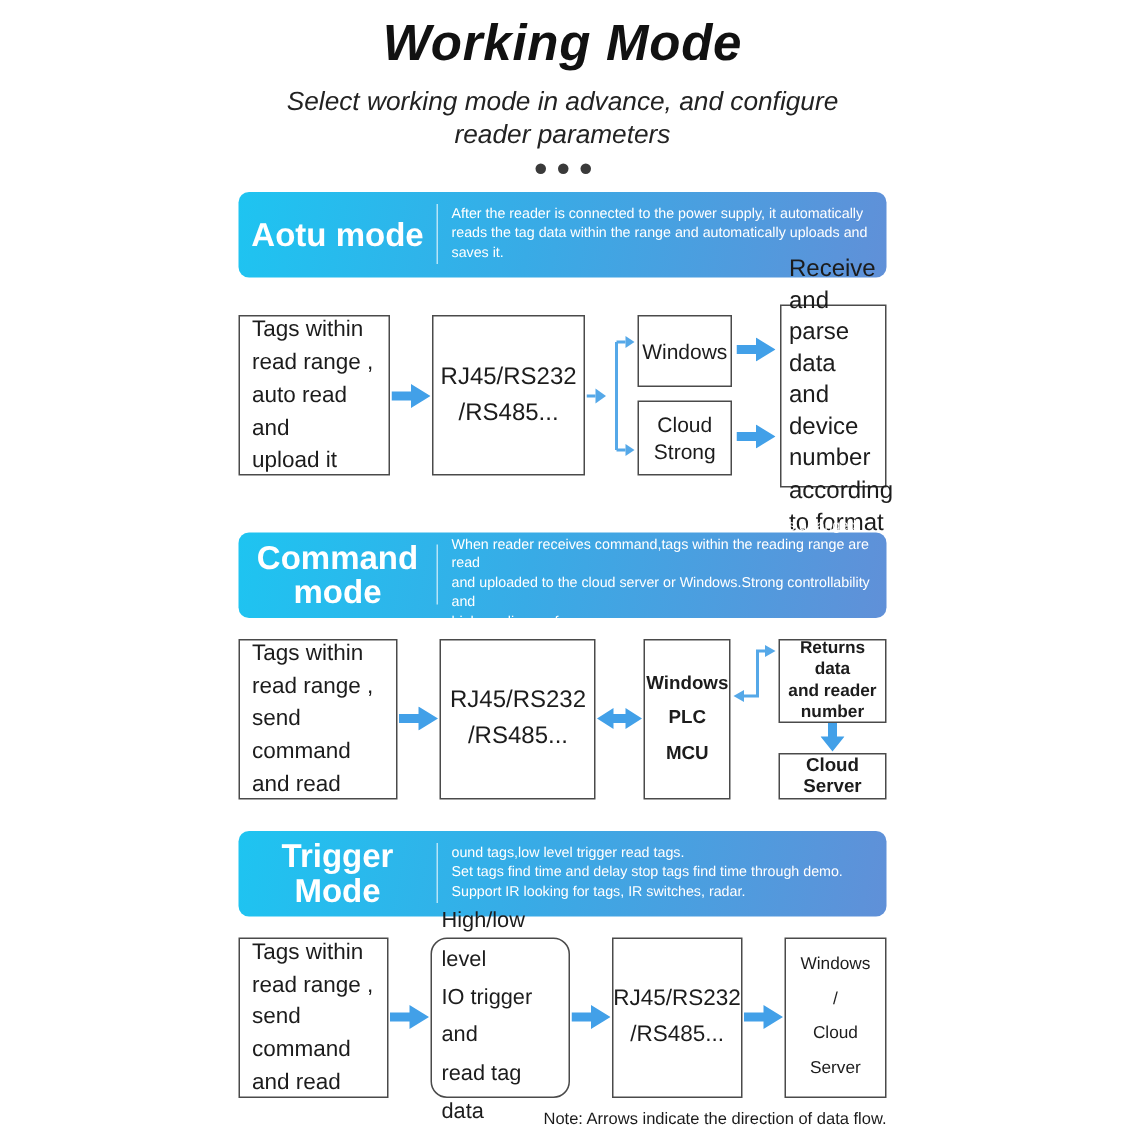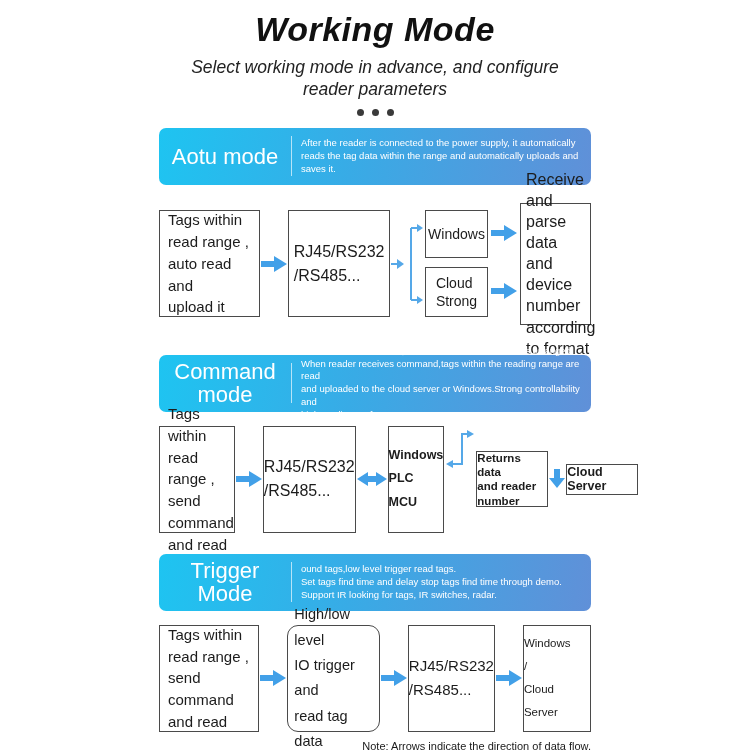--- a/index.html
+++ b/index.html
@@ -30,21 +30,21 @@
     margin-top:12px;
     width:432px; height:57px;
     border-radius:7px;
     background:linear-gradient(100deg,#1ec4f1 0%,#38abe6 45%,#6090d8 100%);
     display:flex; align-items:center;
     color:#ffffff;
   }
   .banner-title {
     width:132px; flex:0 0 132px;
     text-align:center;
-    font-size:22px; font-weight:normal; line-height:1.05;
+    font-size:22px; font-weight:bold; line-height:1.05;
     white-space:pre-line;
   }
   .banner-divider {
     width:1px; height:40px; background:rgba(255,255,255,0.65); flex:0 0 1px;
   }
   .banner-desc {
     flex:1; padding:4px 10px 4px 9px;
     font-size:9.5px; line-height:1.35;
     white-space:pre-line;
   }
@@ -54,40 +54,40 @@
   
   .flow { display:flex; align-items:center; margin-top:18px; }
   .flow.f2 { margin-top:14px; }
   .flow.f3 { margin-top:14px; }
 
   .fbox {
     background:#fff; border:1.5px solid #4a4a4a;
     display:flex; align-items:center;
     white-space:pre-line; color:#1c1c1c;
   }
-  .fbox.center { justify-content:center; text-align:left; }
+  .fbox.center { justify-content:center; text-align:center; }
   .fbox.left  { padding-left:8px; text-align:left; }
 
   
   .f1 .src   { width:104px; height:107px; font-size:15px; line-height:1.45; }
   .f1 .iface { width:105px; height:107px; font-size:16px; line-height:1.5; }
   .mid-col   { display:flex; flex-direction:column; gap:9px; }
   .f1 .win   { width:63px; height:48px; font-size:14px; }
   .f1 .cloud { width:63px; height:50px; font-size:14px; line-height:1.3; }
   .arr-col {
     height:107px; display:flex; flex-direction:column;
     justify-content:space-between; padding:15px 0 18px 0; margin:0 2px;
   }
   .f1 .result { width:71px; height:122px; font-size:16px; line-height:1.32; padding-left:5px; }
 
   
   .f2 .src    { width:107px; height:107px; font-size:15px; line-height:1.45; }
   .f2 .iface  { width:105px; height:107px; font-size:16px; line-height:1.5; }
   .f2 .host   { width:58px; height:107px; font-size:12.5px; font-weight:600; line-height:1.9; }
-  .right-col  { display:flex; align-items:center; }
+  .right-col  { display:flex; flex-direction:column; align-items:center; }
   .f2 .returns{ width:72px; height:56px; font-size:11.5px; font-weight:600; line-height:1.25; }
   .f2 .cloud2 { width:72px; height:31px; font-size:12.5px; font-weight:600; }
   .elbow { align-self:flex-start; margin-top:16px; }
 
   
   .f3 .src    { width:103px; height:107px; font-size:15px; line-height:1.45; }
   .f3 .trig   { width:95px;  height:107px; font-size:14.5px; line-height:1.75; padding-left:6px;border-radius:11px; }
   .f3 .iface  { width:89px;  height:107px; font-size:15px; line-height:1.6; }
   .f3 .target { width:70px;  height:107px; font-size:11.5px; line-height:2.0; }
 

